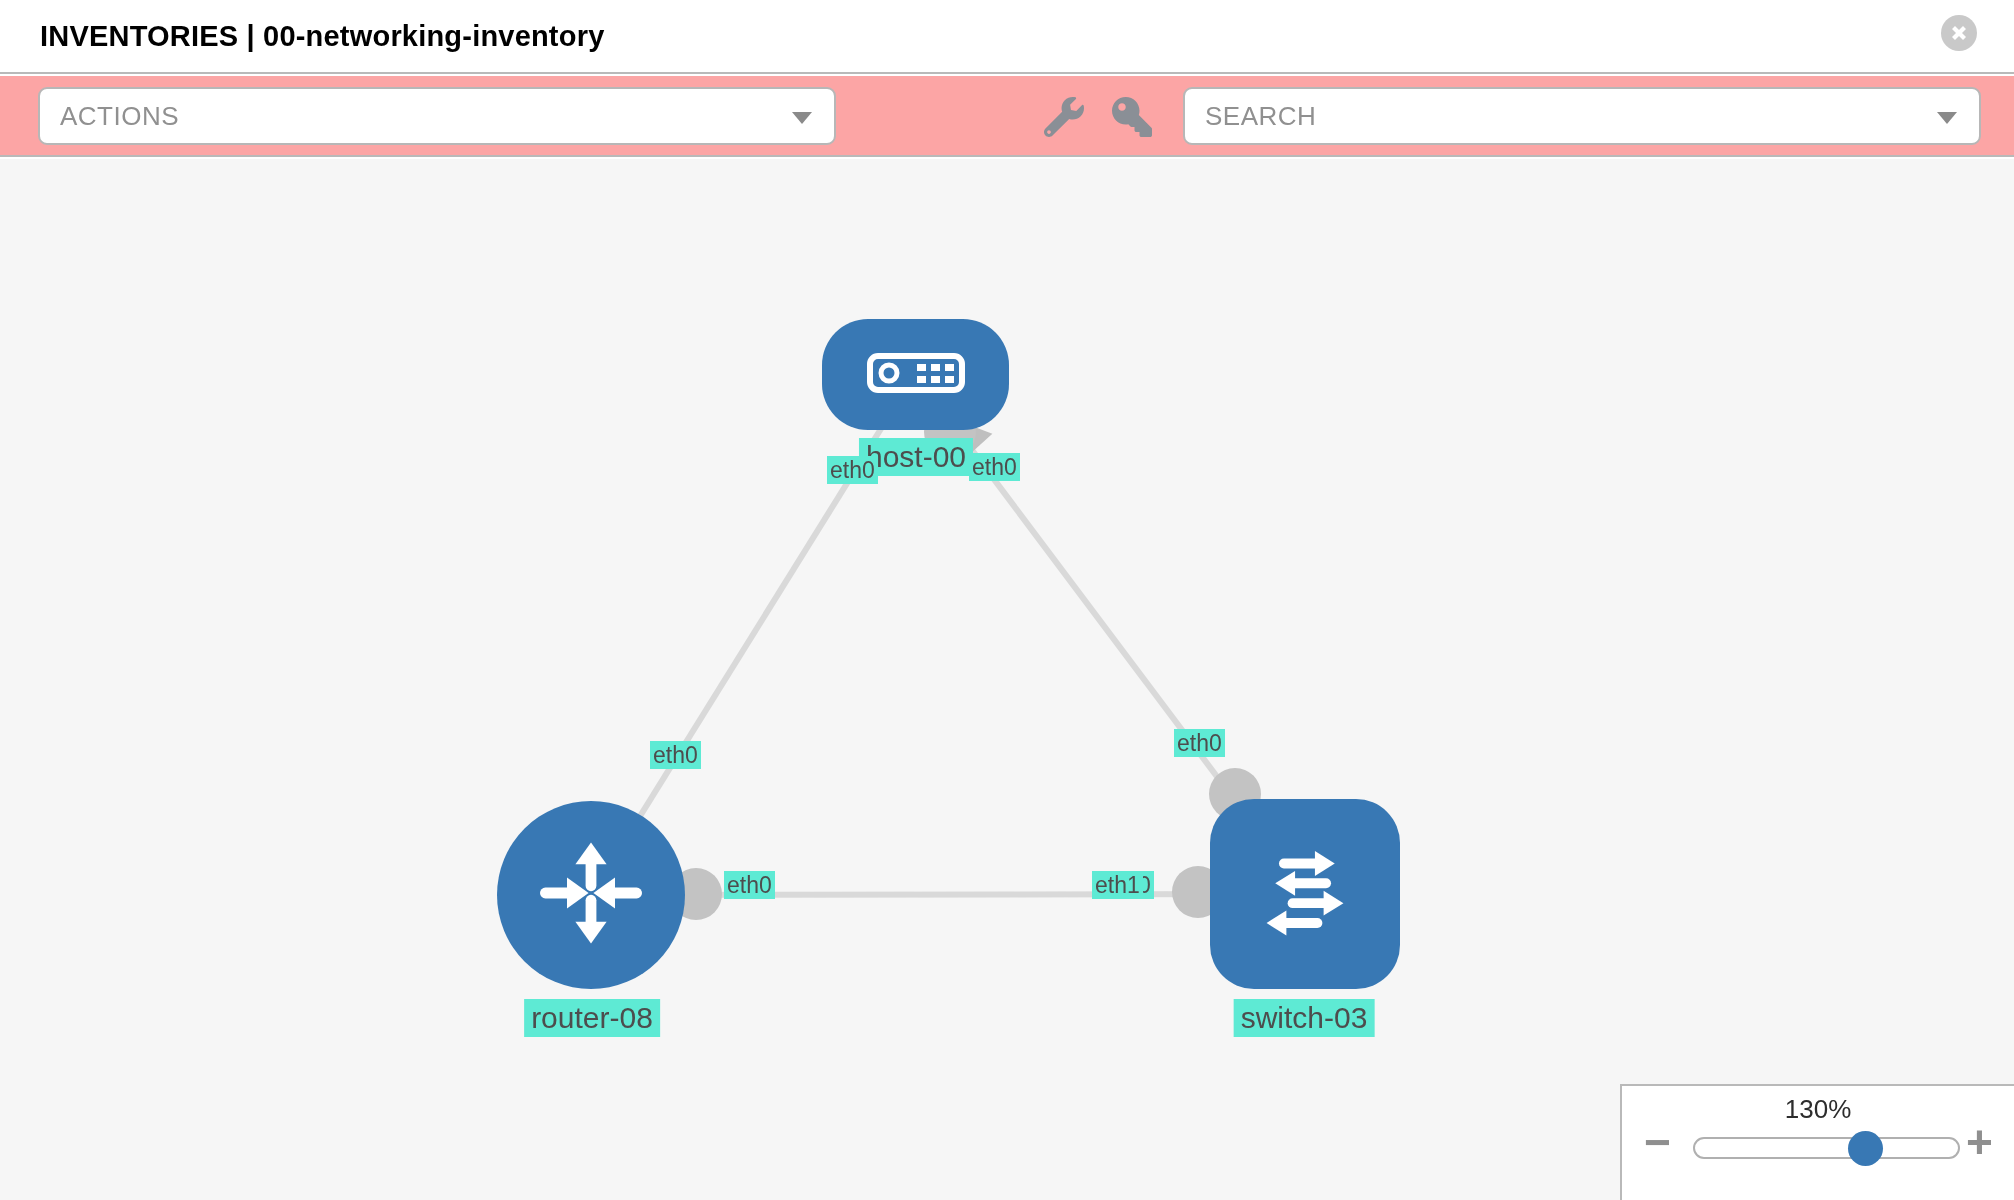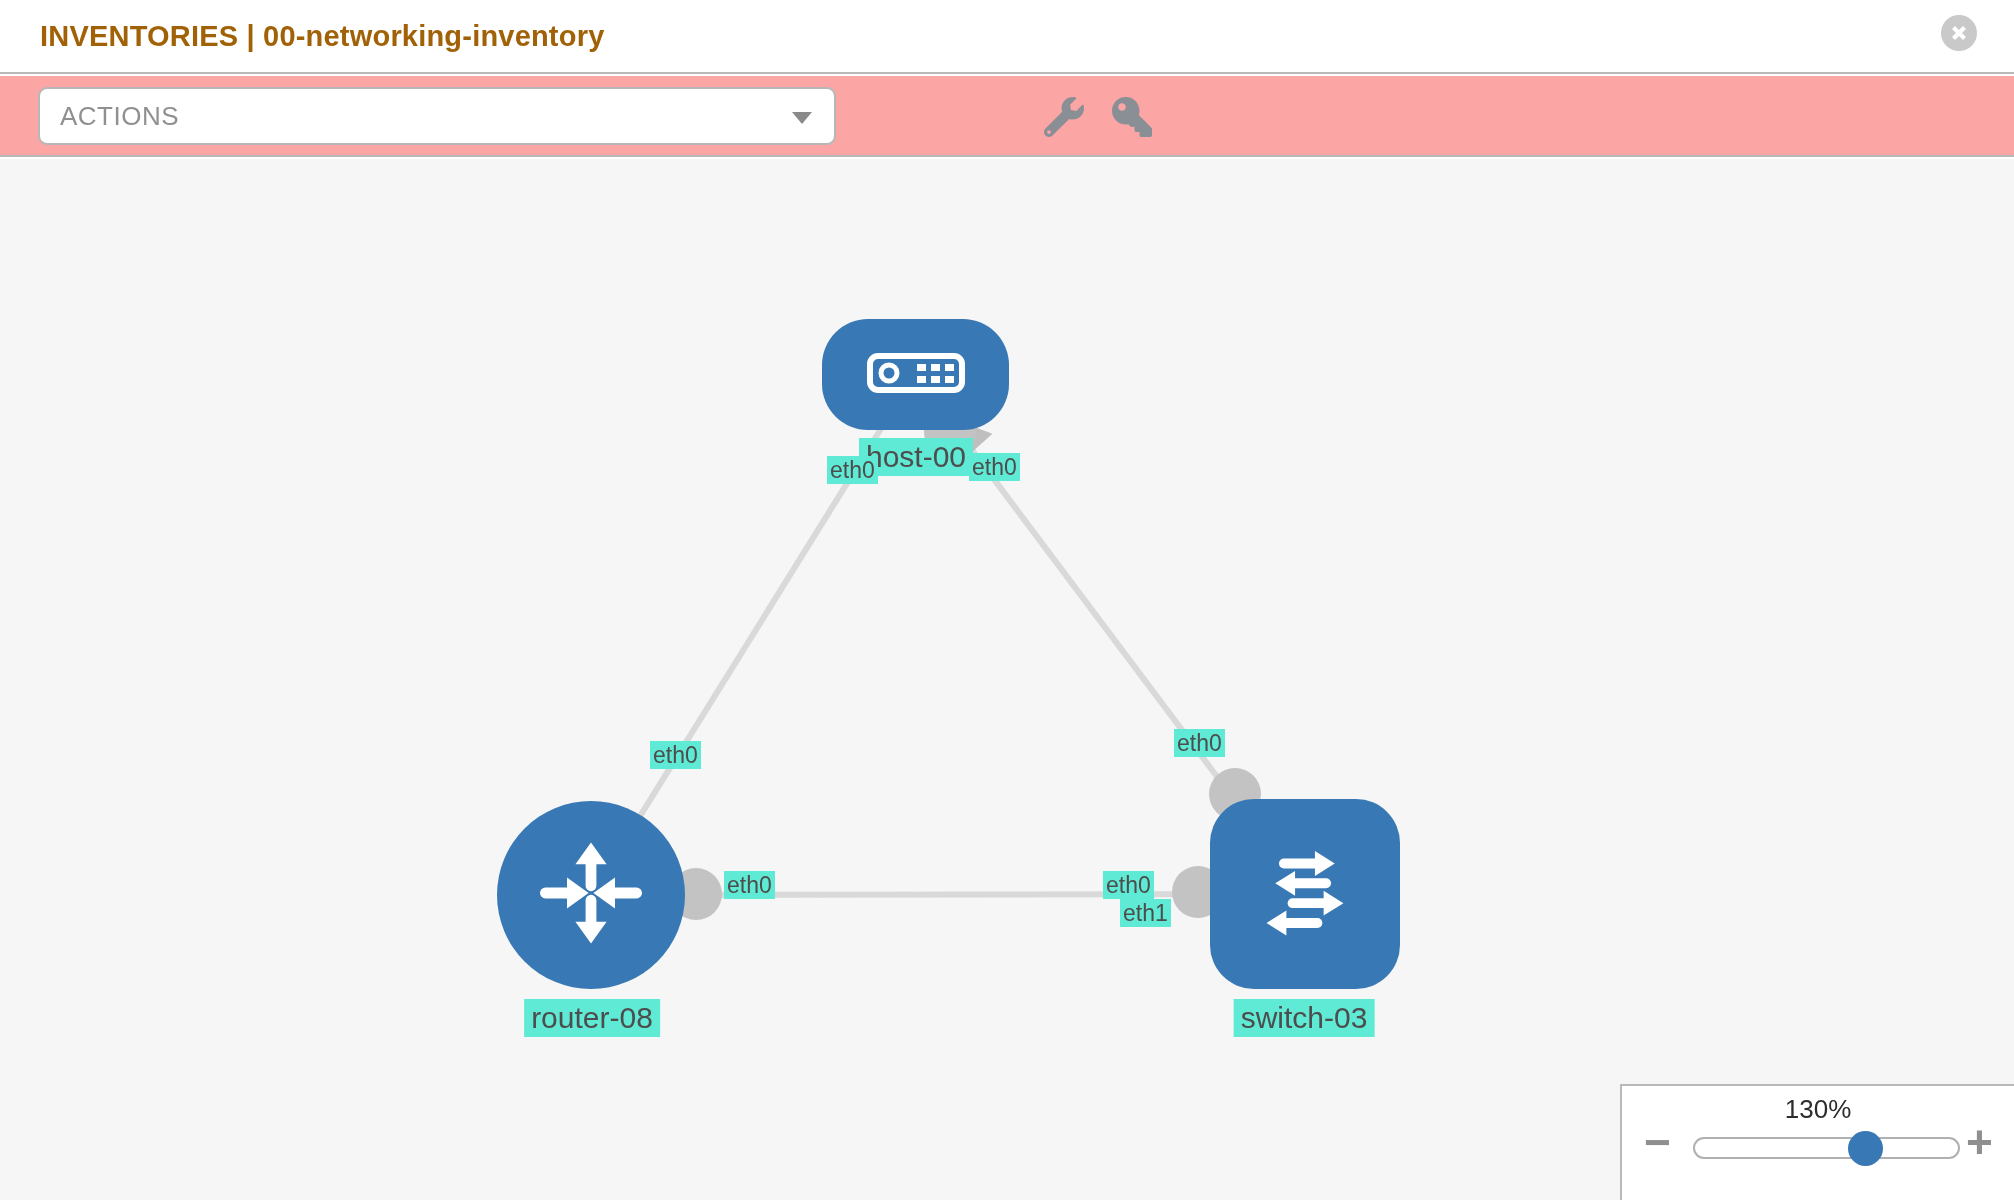--- a/index.html
+++ b/index.html
@@ -2,21 +2,21 @@
 <html><head>
 <meta charset="utf-8">
 <style>
   * { margin:0; padding:0; box-sizing:border-box; }
   html,body { width:2014px; height:1200px; }
   body { font-family:"Liberation Sans","DejaVu Sans",sans-serif; background:#fff; overflow:hidden; }
   .app { position:relative; width:2014px; height:1200px; }
 
   
   .header { position:absolute; left:0; top:0; width:2014px; height:74px; background:#ffffff; border-bottom:2px solid #b9b9b9; }
-  .header-title { position:absolute; left:40px; top:0; line-height:72px; font-size:29px; font-weight:bold; color:#a16207; letter-spacing:0.2px; }
+  .header-title { position:absolute; left:40px; top:0; line-height:72px; font-size:29px; font-weight:bold; color:#000000; letter-spacing:0.2px; }
   .close-btn { position:absolute; left:1941px; top:15px; width:36px; height:36px; border-radius:50%; background:#c9c9c9; cursor:pointer; }
   .close-btn svg { position:absolute; left:8px; top:8px; }
 
   
   .toolbar { position:absolute; left:0; top:76px; width:2014px; height:81px; background:#fca5a5; border-bottom:2px solid #b9b9b9; }
   .select-box { position:absolute; top:11px; height:58px; background:#ffffff; border:2px solid #b7b7b7; border-radius:9px; }
   .select-box .select-label { position:absolute; left:20px; top:0; line-height:54px; font-size:26px; color:#909090; letter-spacing:0.5px; }
   .caret { position:absolute; right:22px; top:23px; width:0; height:0; border-left:10px solid transparent; border-right:10px solid transparent; border-top:12px solid #8a8a8a; }
   .actions-box { left:38px; width:798px; }
   .search-box { left:1183px; width:798px; }
@@ -73,20 +73,24 @@
     </span>
 
     <span class="tool-icon" style="left:1112px;">
       <svg width="40" height="40" viewBox="0 0 512 512">
         <g transform="scale(-1,1) translate(-512,0)">
           <path fill="#8a8f96" d="M512 176.001C512 273.203 433.202 352 336 352c-11.22 0-22.19-1.062-32.827-3.069l-24.012 27.014A23.999 23.999 0 0 1 261.223 384H224v40c0 13.255-10.745 24-24 24h-40v40c0 13.255-10.745 24-24 24H24c-13.255 0-24-10.745-24-24v-78.059c0-6.365 2.529-12.47 7.029-16.971l161.802-161.802C163.108 213.814 160 195.271 160 176 160 78.798 238.797.001 335.999 0 433.488-.001 512 78.511 512 176.001zM336 128c0 26.51 21.49 48 48 48s48-21.49 48-48-21.49-48-48-48-48 21.49-48 48z"></path>
         </g>
       </svg>
     </span>
 
+    <div class="select-box search-box">
+      <span class="select-label">SEARCH</span>
+      <span class="caret"></span>
+    </div>
   </div>
 
   <div class="canvas">
 
     <svg class="links-svg" width="2014" height="1041">
       <g stroke="#d9d9d9" stroke-width="6">
         <line x1="915" y1="215" x2="591" y2="736"></line>
         <line x1="915" y1="215" x2="1305" y2="735"></line>
         <line x1="591" y1="736" x2="1305" y2="735"></line>
       </g>
@@ -153,21 +157,21 @@
     <div class="chip node-label" style="left:916px; top:279px;">host-00</div>
     <div class="chip node-label" style="left:592px; top:840px;">router-08</div>
     <div class="chip node-label" style="left:1304px; top:840px;">switch-03</div>
 
     <div class="chip if-chip" style="left:827px;  top:297px;">eth0</div>
     <div class="chip if-chip" style="left:969px;  top:294px;">eth0</div>
     <div class="chip if-chip" style="left:650px;  top:582px;">eth0</div>
     <div class="chip if-chip" style="left:1174px; top:570px;">eth0</div>
     <div class="chip if-chip" style="left:724px;  top:712px;">eth0</div>
     <div class="chip if-chip" style="left:1103px; top:712px;">eth0</div>
-    <div class="chip if-chip" style="left:1120px; top:712px;margin-top:28px;">eth1</div>
+    <div class="chip if-chip" style="left:1092px; top:712px;">eth1</div>
 
     <div class="zoom-panel">
       <div class="zoom-level">130%</div>
       <span class="zoom-minus">−</span>
       <div class="zoom-track"></div>
       <div class="zoom-handle"></div>
       <span class="zoom-plus">+</span>
     </div>
 
   </div>

